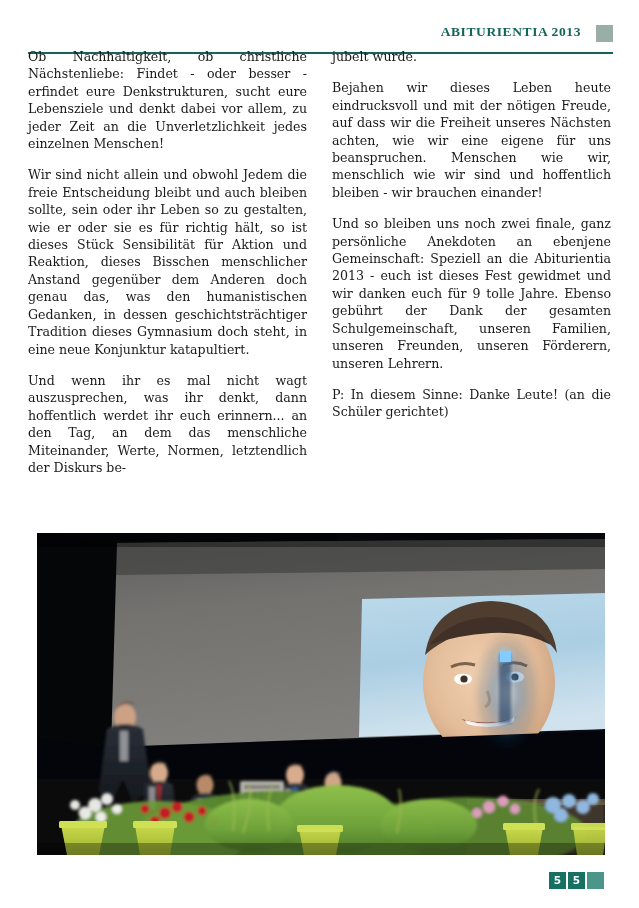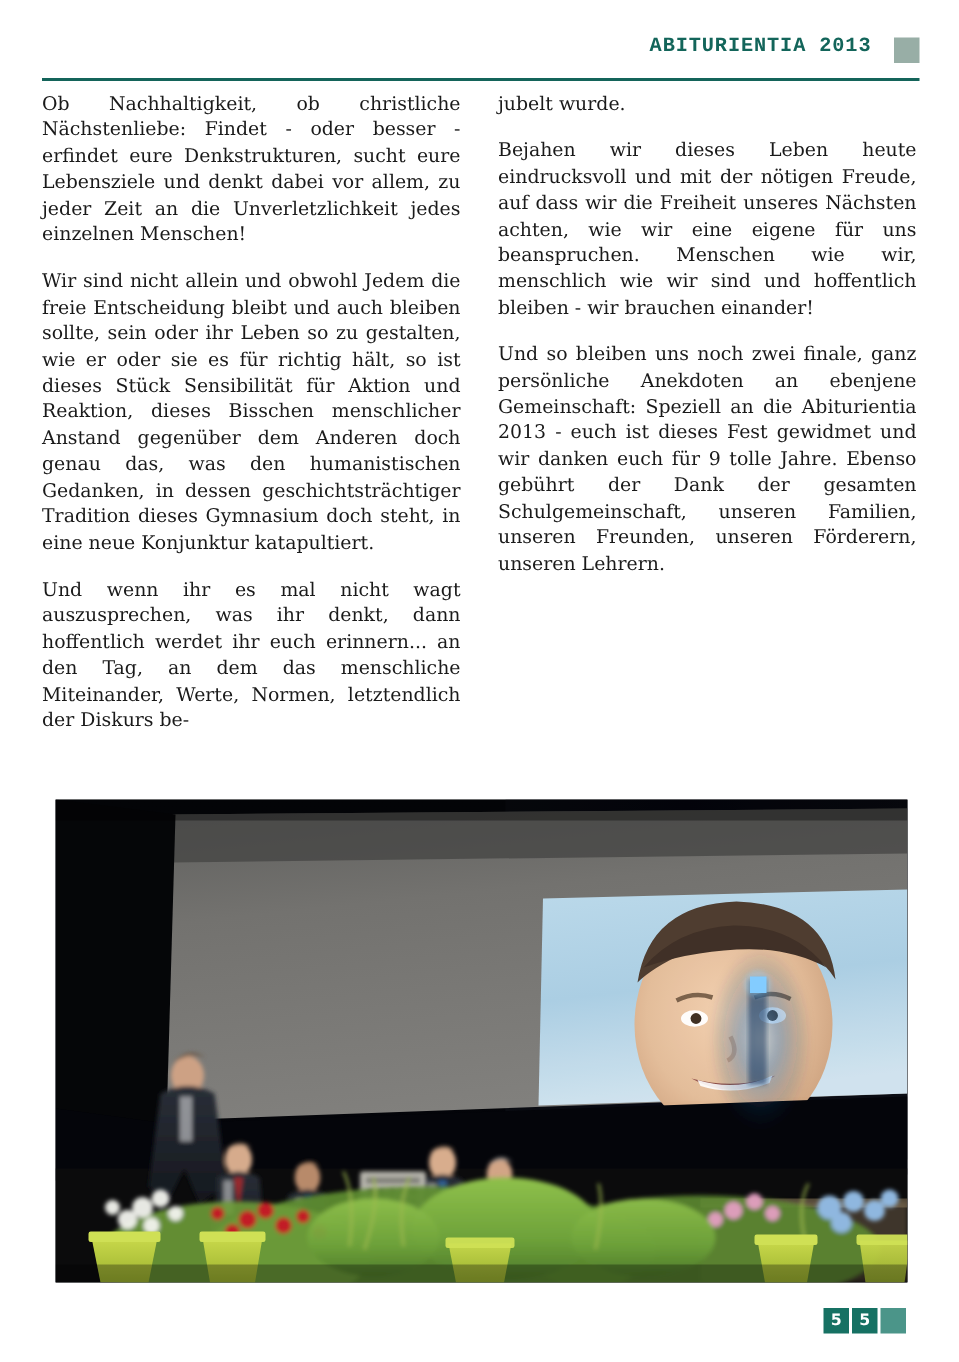--- a/index.html
+++ b/index.html
@@ -27,21 +27,21 @@
     position: absolute;
     left: 28px;
     top: 24px;
     right: 26px;
     height: 28px;
   }
   .header-title {
     position: absolute;
     right: 32px;
     top: 0;
-    font-family: Liberation Mono, monospace;
+    font-family: Liberation Serif, serif;
     font-weight: bold;
     font-size: 13.5px;
     letter-spacing: 0.6px;
     color: #13655a;
     white-space: nowrap;
     margin-left: 20px;
   }
   .header-square {
     position: absolute;
     right: 0px;
@@ -57,21 +57,21 @@
     right: 26px;
     top: 52px;
     height: 1.6px;
     background: #14645a;
   }
 
   
   .columns {
     position: absolute;
     left: 28px;
-    top: 60px;
+    top: 48px;
     width: 583px;
     display: flex;
     gap: 25px;
     justify-content: flex-end;
   }
   .col {
     width: 279px;
   }
   .col p {
     margin: 0 0 14px 0;
@@ -147,20 +147,21 @@
     <div class="col">
       <p>Ob Nachhaltigkeit, ob christliche Nächstenliebe: Findet - oder besser - erfindet eure Denkstrukturen, sucht eure Lebensziele und denkt dabei vor allem, zu jeder Zeit an die Unverletzlichkeit jedes einzelnen Menschen!</p>
       <p>Wir sind nicht allein und obwohl Jedem die freie Entscheidung bleibt und auch bleiben sollte, sein oder ihr Leben so zu gestalten, wie er oder sie es für richtig hält, so ist dieses Stück Sensibilität für Aktion und Reaktion, dieses Bisschen menschlicher Anstand gegenüber dem Anderen doch genau das, was den humanistischen Gedanken, in dessen geschichtsträchtiger Tradition dieses Gymnasium doch steht, in eine neue Konjunktur katapultiert.</p>
       <p class="last">Und wenn ihr es mal nicht wagt auszusprechen, was ihr denkt, dann hoffentlich werdet ihr euch erinnern... an den Tag, an dem das menschliche Miteinander, Werte, Normen, letztendlich der Diskurs be-</p>
     </div>
 
     <div class="col">
       <p>jubelt wurde.</p>
       <p>Bejahen wir dieses Leben heute eindrucksvoll und mit der nötigen Freude, auf dass wir die Freiheit unseres Nächsten achten, wie wir eine eigene für uns beanspruchen. Menschen wie wir, menschlich wie wir sind und hoffentlich bleiben - wir brauchen einander!</p>
       <p>Und so bleiben uns noch zwei finale, ganz persönliche Anekdoten an ebenjene Gemeinschaft: Speziell an die Abiturientia 2013 - euch ist dieses Fest gewidmet und wir danken euch für 9 tolle Jahre. Ebenso gebührt der Dank der gesamten Schulgemeinschaft, unseren Familien, unseren Freunden, unseren Förderern, unseren Lehrern.</p>
+      <p><span>P:</span><span> In diesem Sinne: Danke Leute! (an die Schüler gerichtet)</span></p>
     </div>
 
   </div>
 
   <div class="photo-wrap">
     <svg class="photo" viewBox="0 0 568 322" preserveAspectRatio="none">
       <defs>
         <linearGradient id="hallGrad" x1="0" y1="0" x2="0" y2="1">
           <stop offset="0%" stop-color="#06070b"></stop>
           <stop offset="55%" stop-color="#04050a"></stop>

